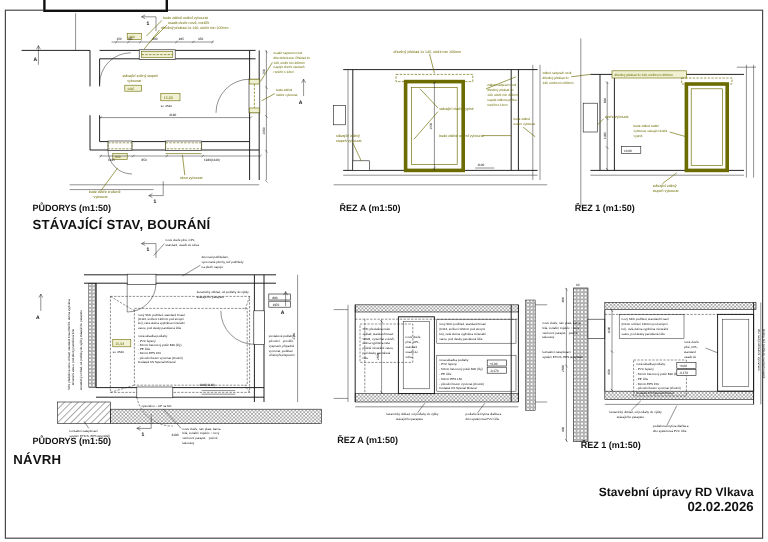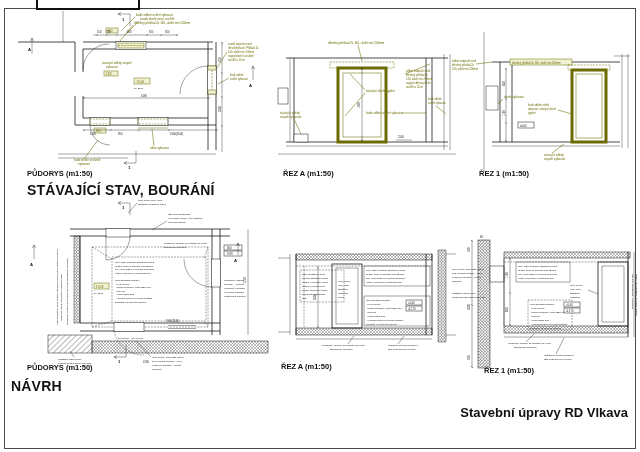--- a/index.html
+++ b/index.html
@@ -1,23 +1,23 @@
 <!DOCTYPE html>
 <html><head>
 <meta charset="utf-8">
 <style>
   html,body{margin:0;padding:0;background:#e8e8e8;}
   #stage{position:relative;width:640px;height:452px;background:#fff;overflow:hidden;
          font-family:"Liberation Sans",sans-serif;}
   #frame{position:absolute;left:4px;top:8px;width:630px;height:439px;border:1px solid #4a4a4a;background:#fff;}
   #topstub{position:absolute;left:36px;top:-3px;width:100px;height:9px;border:2px solid #111;background:#fff;}
   .lab{position:absolute;font-size:7.5px;font-weight:700;color:#111;white-space:nowrap;}
-  .head{position:absolute;font-size:14px;font-weight:700;color:#111;white-space:nowrap;letter-spacing:.2px;}
+  .head{position:absolute;font-size:11px;font-weight:700;color:#111;white-space:nowrap;letter-spacing:.2px;}
   #titleblock{position:absolute;right:12px;top:405px;text-align:right;color:#111;}
-  #titleblock .t1{font-size:13px;font-weight:700;line-height:1.2;}
+  #titleblock .t1{font-size:10px;font-weight:700;line-height:1.2;}
   #titleblock .t2{font-size:11px;font-weight:700;line-height:1.2;}
   svg{position:absolute;overflow:visible;}
   svg text{font-family:"Liberation Sans",sans-serif;}
   .k{stroke:#1a1a1a;stroke-width:.8;fill:none}
   .t{stroke:#1a1a1a;stroke-width:.4;fill:none}
   .ok{stroke:#6b6b00;stroke-width:.55;fill:none}
   .okk{stroke:#6b6b00;stroke-width:3;fill:none}
   .obox{fill:#f0f0d2;stroke:#6b6b00;stroke-width:.5}
   .ot{fill:#6b6b00;font-size:3px}
   .os{fill:#6b6b00;font-size:2.6px}
@@ -539,15 +539,16 @@
   <div class="head" style="left:27px;top:182px">STÁVAJÍCÍ STAV, BOURÁNÍ</div>
   <div class="lab" style="left:283px;top:169px">ŘEZ A (m1:50)</div>
   <div class="lab" style="left:479px;top:169px">ŘEZ 1 (m1:50)</div>
   <div class="lab" style="left:27px;top:363px">PŮDORYS (m1:50)</div>
   <div class="head" style="left:11px;top:378px">NÁVRH</div>
   <div class="lab" style="left:281px;top:362px">ŘEZ A (m1:50)</div>
   <div class="lab" style="left:484px;top:366px">ŘEZ 1 (m1:50)</div>
 
   <div id="titleblock">
     <div class="t1">Stavební úpravy RD Vlkava</div>
+    <div class="t2">02.02.2026</div>
   </div>
 
 </div>
 
 </body></html>

